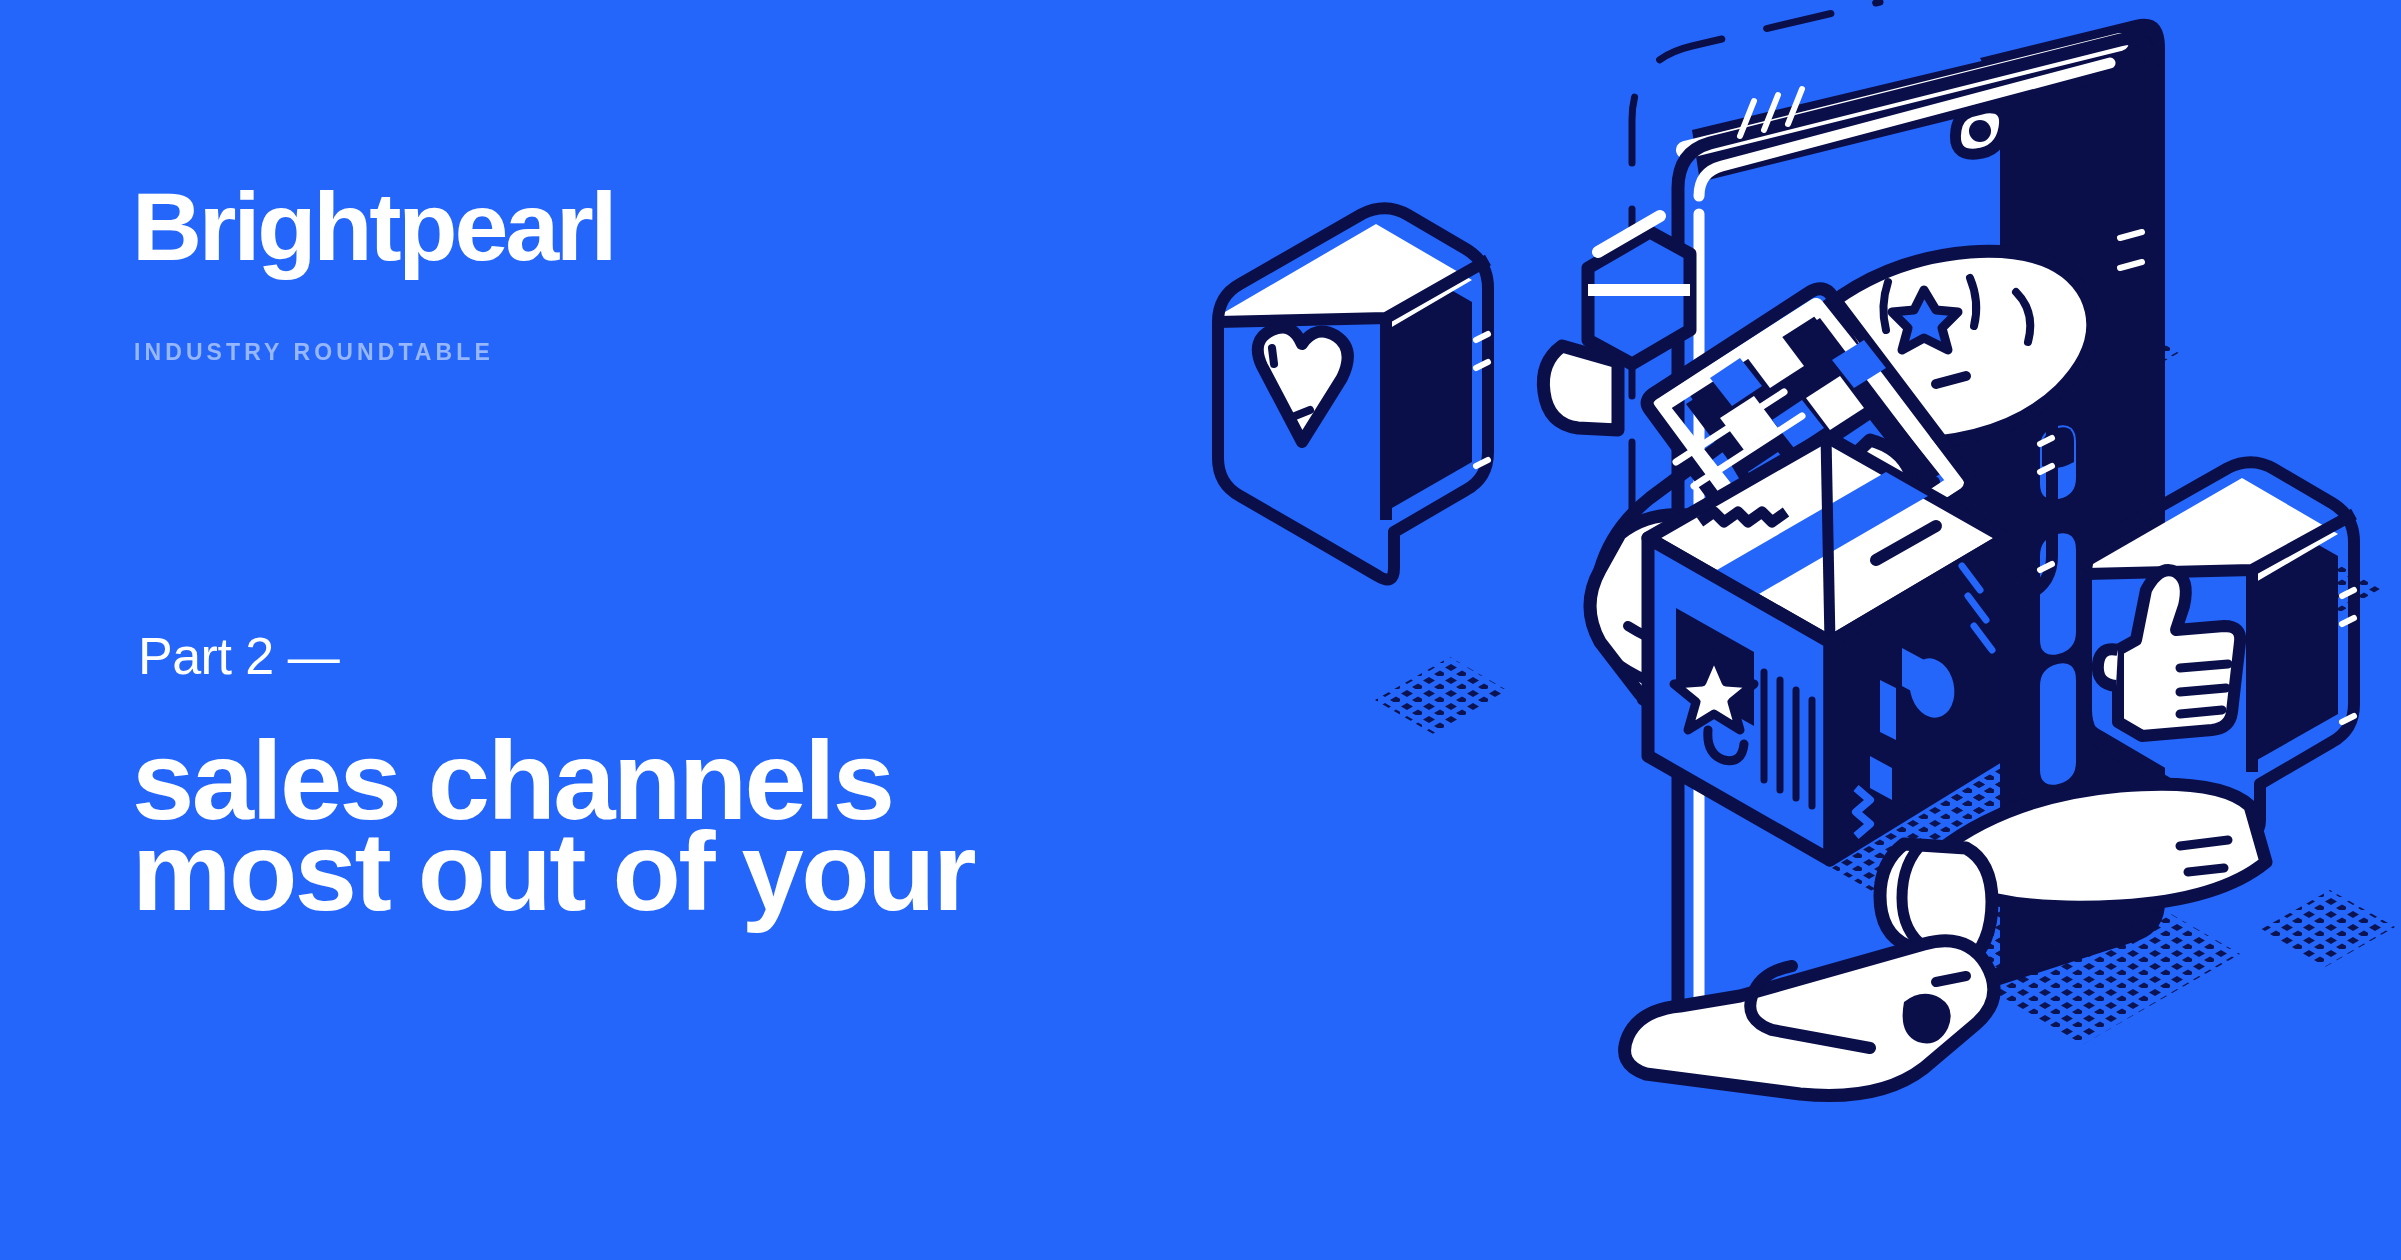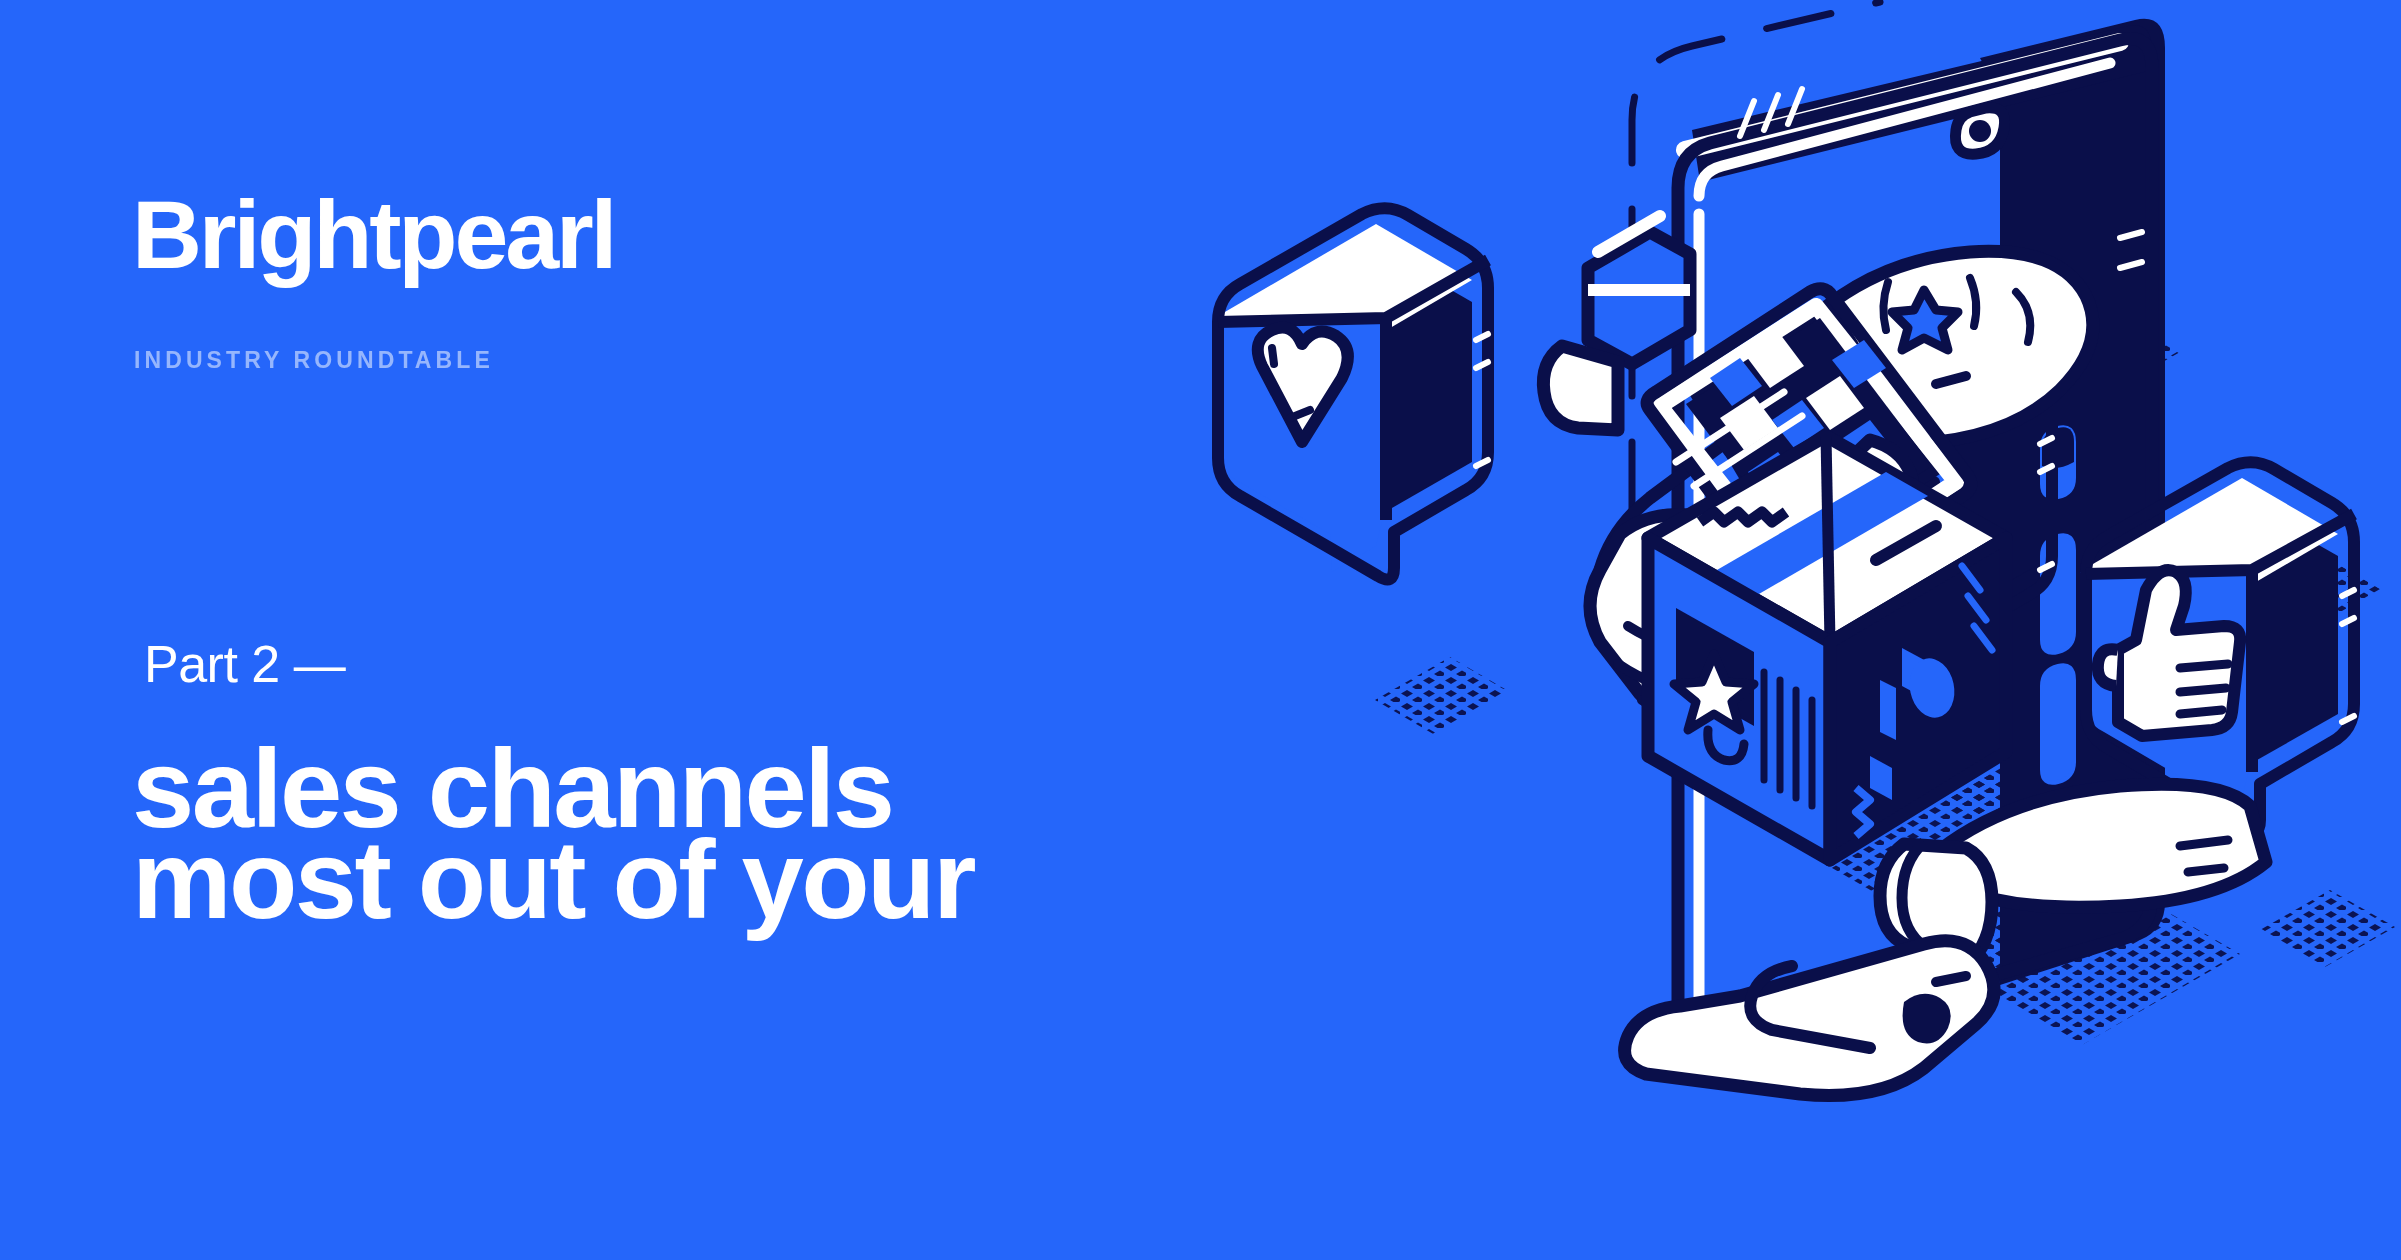--- a/index.html
+++ b/index.html
@@ -13,21 +13,21 @@
     position:absolute; inset:0;
     width:2401px; height:1260px;
     background:#2566FA;
     overflow:hidden;
   }
 
   
   .text-col {
     position:absolute;
     left:132px; top:0;
-    width:1120px; height:1252px;margin-top:8px;
+    width:1120px; height:1252px;
   }
   .brand-logo {
     position:absolute;
     left:0; top:178px;
     font-size:97px;
     font-weight:700;
     color:#FFFFFF;
     letter-spacing:-3.2px;
     line-height:1;
     white-space:nowrap;
@@ -37,21 +37,21 @@
     left:2px; top:341px;
     font-size:23px;
     font-weight:700;
     color:rgba(255,255,255,0.52);
     letter-spacing:4.1px;
     line-height:1;
     white-space:nowrap;
   }
   .part-label {
     position:absolute;
-    left:12px; top:630px;
+    left:6px; top:630px;
     font-size:52px;
     font-weight:400;
     color:#FFFFFF;
     letter-spacing:-0.5px;
     line-height:1;
     white-space:nowrap;
   }
   .headline {
     position:absolute;
     left:0; top:735px;

